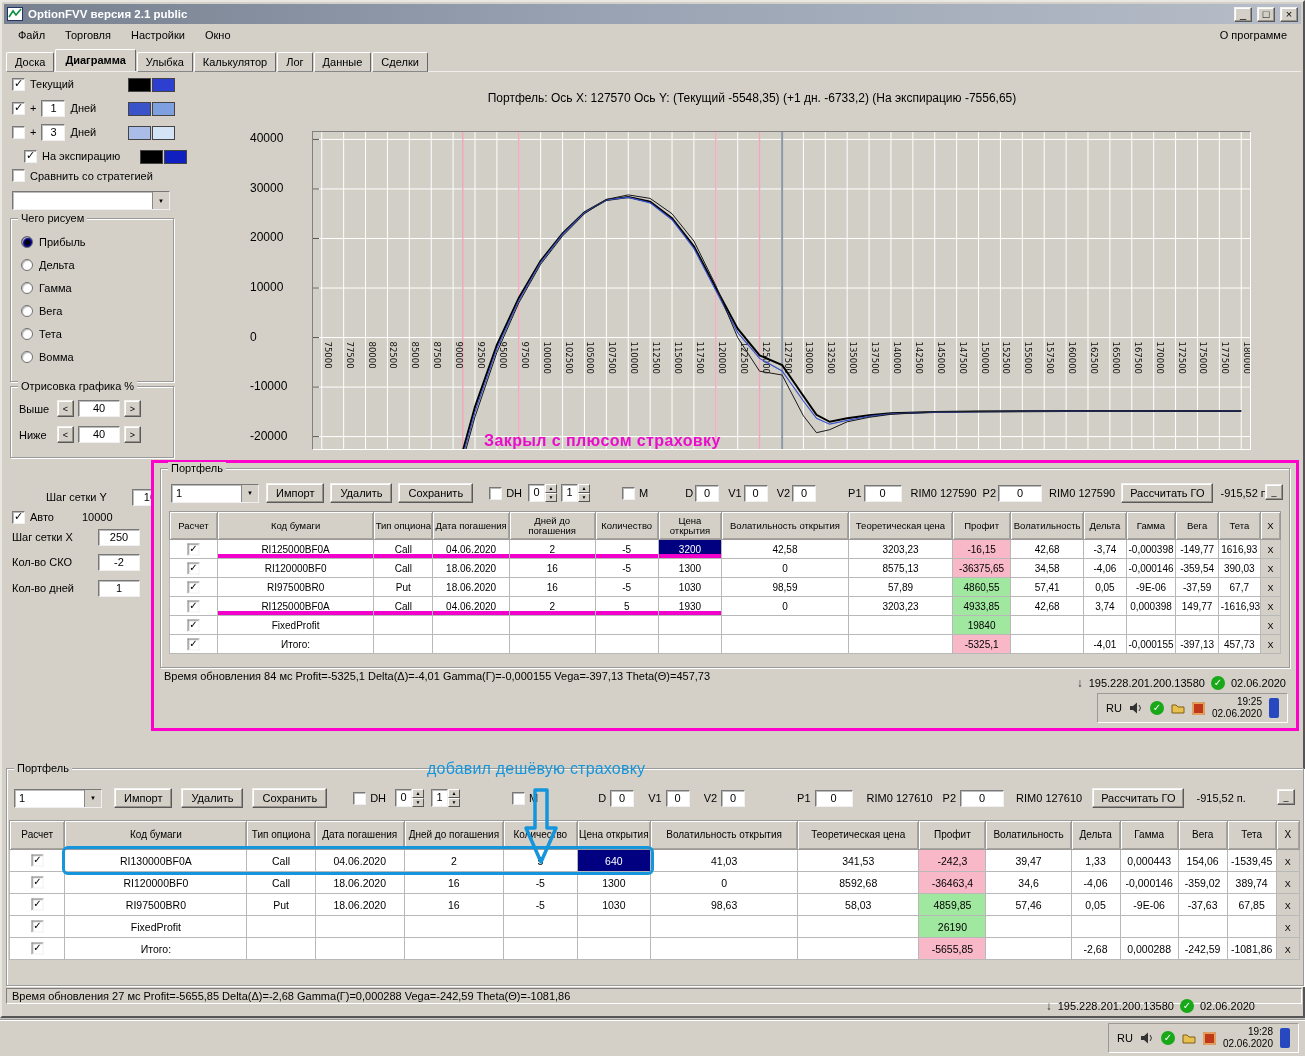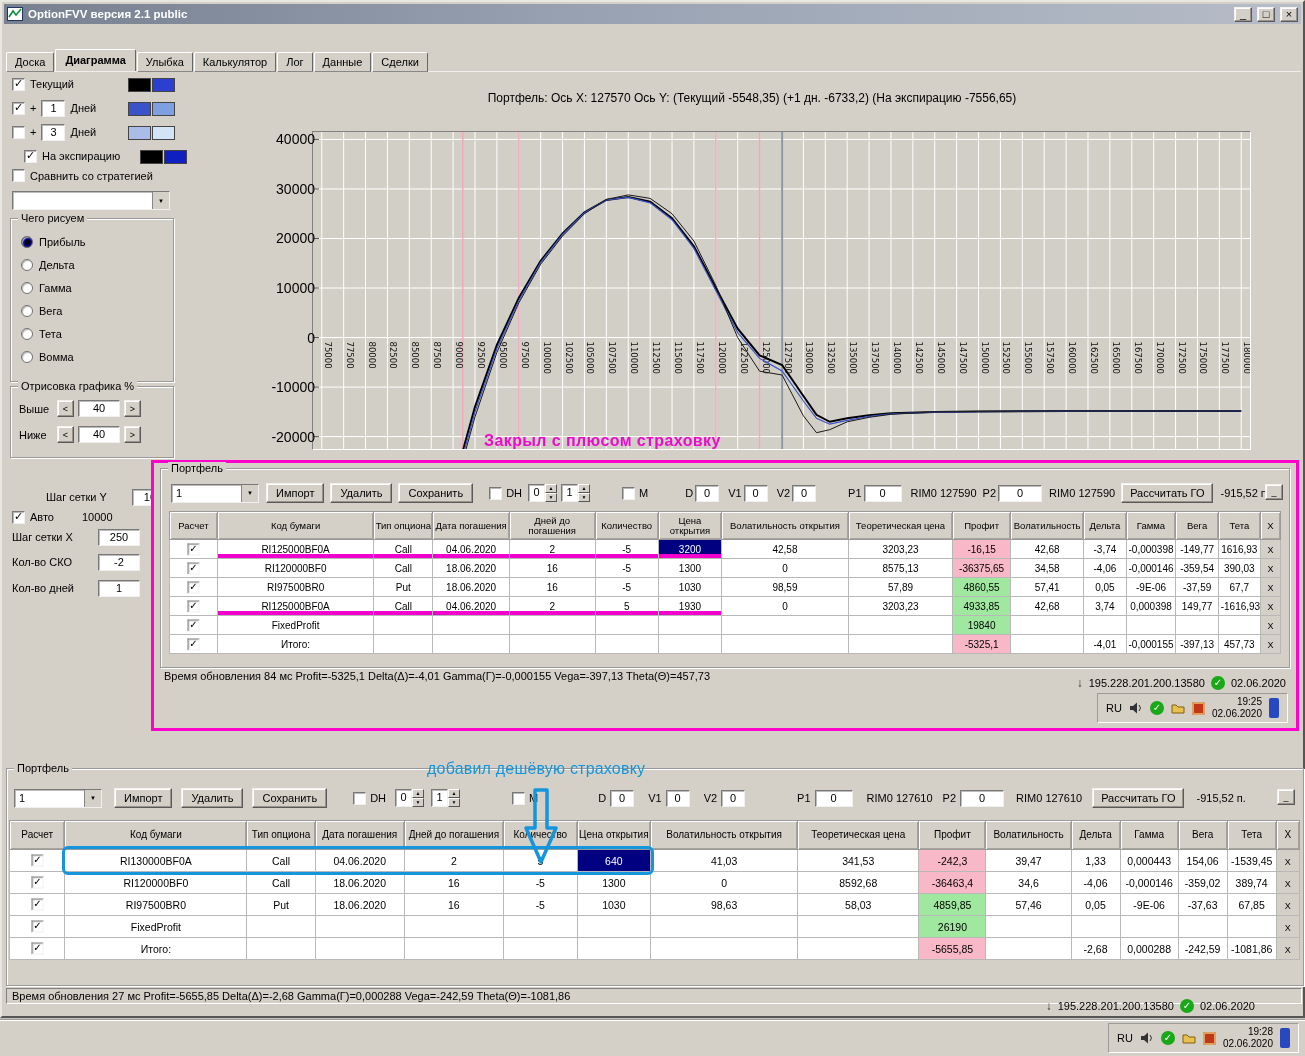--- a/index.html
+++ b/index.html
@@ -55,21 +55,21 @@
   .rg-field{width:42px}
   .g-row{position:absolute;left:10px;width:162px;display:flex;align-items:center;height:18px}
   .g-lbl{width:86px}
   .g-field{width:42px}
   .g-val{margin-left:28px}
   
   .chart-header{position:absolute;left:240px;top:89px;width:1020px;text-align:center;font-size:12px}
   .plot{position:absolute;left:310px;top:129px;width:939px;height:319px;border:1px solid;
         border-color:#808080 #fff #fff #808080;box-sizing:border-box;background:#d2cfc6}
   #y-labels{position:absolute;left:0;top:0;width:0;height:0;pointer-events:none}
-  .ylab{position:absolute;left:259px;width:54px;text-align:right;font-size:14px}
+  .ylab{position:absolute;left:248px;width:54px;text-align:left;font-size:12px}
   #chart-svg text{font-family:"DejaVu Sans",sans-serif}
   .ann-magenta{position:absolute;left:482px;top:430px;font-size:16px;font-weight:bold;color:#ea0ccc;z-index:20;letter-spacing:.4px}
   
   .inset{position:absolute;left:149px;top:458px;width:1148px;height:271px;border:3px solid #ff00cc;
          background:#d4d0c8;box-sizing:border-box;z-index:15}
   #inset-group{left:6px;top:5px;width:1128px;height:198px}
   .pbar{position:absolute;display:flex;align-items:center;height:22px}
   #inset-bar{left:10px;top:13px;right:6px}
   #inset-table-wrap{position:absolute;left:8px;top:42px;width:1112px}
   .status-inline{position:absolute;left:10px;top:207px;font-size:11px;white-space:nowrap}
@@ -139,20 +139,24 @@
           <polyline points="2,10 6,4 9,8 14,2" stroke="#0a8f3c" stroke-width="1.6" fill="none"></polyline>
         </svg>
     </span>
     <span>OptionFVV версия 2.1 public</span>
     <span class="tb-spacer"></span>
     <button class="btn tbtn">_</button>
     <button class="btn tbtn">□</button>
     <button class="btn tbtn">×</button>
   </div>
 
+  <div class="menubar">
+    <span id="menu-items"><span class="menu-item">Файл</span><span class="menu-item">Торговля</span><span class="menu-item">Настройки</span><span class="menu-item">Окно</span></span>
+    <span class="menu-right">О программе</span>
+  </div>
 
   <div class="tabstrip" id="tabstrip"><span class="tab">Доска</span><span class="tab active">Диаграмма</span><span class="tab">Улыбка</span><span class="tab">Калькулятор</span><span class="tab">Лог</span><span class="tab">Данные</span><span class="tab">Сделки</span></div>
 
   <div id="series-toggles">
       <div class="s-row" style="top: 72px;">
         <span class="cb checked"></span>
         <span class="s-lbl">Текущий</span>
         <span class="sw sw1" style="background: rgb(0, 0, 0);"></span>
         <span class="sw sw2" style="background: rgb(45, 63, 208);"></span>
       </div>

